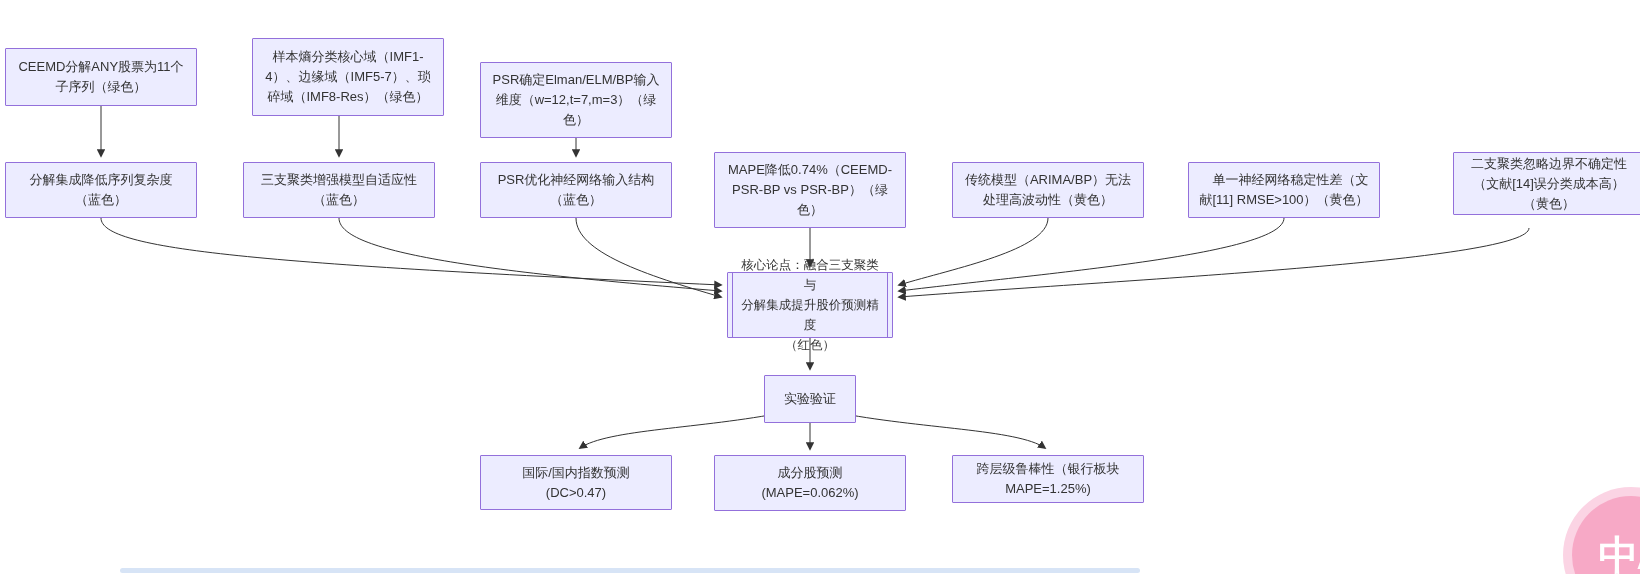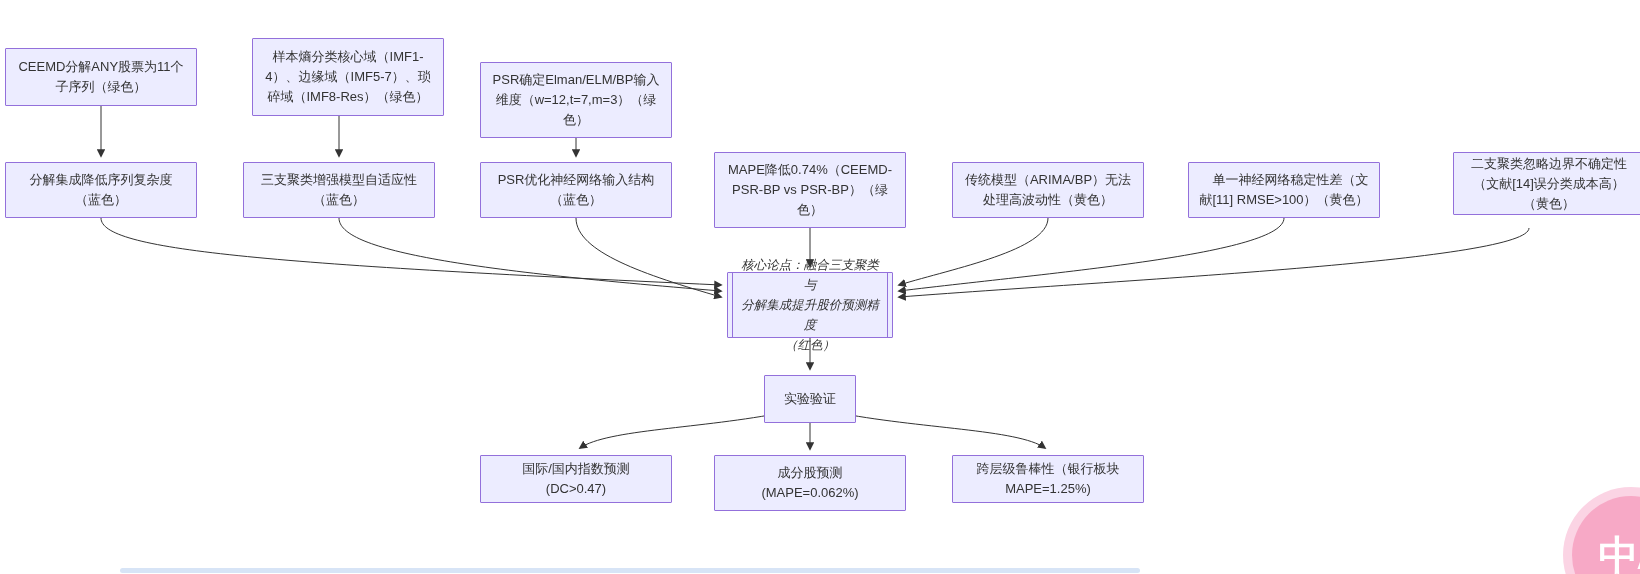--- a/index.html
+++ b/index.html
@@ -15,21 +15,21 @@
     color:#333333; font-size:13px; line-height:20px;
     text-align:center; white-space:pre-line;
     display:flex; align-items:center; justify-content:center;
     padding:4px 6px; border-radius:1px;
   }
   .node.subroutine::before, .node.subroutine::after {
     content:""; position:absolute; top:0; bottom:0; width:1px; background:#9370DB;
   }
   .node.subroutine::before { left:4px; }
   .node.subroutine::after  { right:4px; }
-  .node.subroutine { font-size:12.5px; padding:2px 8px;font-style:italic; }
+  .node.subroutine { font-size:12.5px; padding:2px 8px; }
   .watermark {
     position:absolute; left:1572px; top:496px; width:118px; height:118px;
     border-radius:50%;
     background:#f7a9c6;
     box-shadow:0 0 0 9px #fbd4e4;
     color:#ffffff; font-weight:bold; font-size:40px; letter-spacing:-2px;
     display:flex; align-items:center; justify-content:center;
     cursor:pointer;
   }
   .hscroll {
@@ -89,21 +89,21 @@
 <div class="node" style="left:1433px; top:152px; width:192px; height:63px;margin-left:20px;">二支聚类忽略边界不确定性
 （文献[14]误分类成本高）
 （黄色）</div>
 
 <div class="node subroutine" style="left:727px; top:272px; width:166px; height:66px;">核心论点：融合三支聚类与
 分解集成提升股价预测精度
 （红色）</div>
 
 <div class="node" style="left:764px; top:375px; width:92px; height:48px;">实验验证</div>
 
-<div class="node" style="left:480px; top:455px; width:192px; height:48px;">国际/国内指数预测
+<div class="node" style="left:480px; top:455px; width:192px; height:55px;">国际/国内指数预测
 (DC&gt;0.47)</div>
 <div class="node" style="left:714px; top:455px; width:192px; height:56px;">成分股预测
 (MAPE=0.062%)</div>
 <div class="node" style="left:952px; top:455px; width:192px; height:48px;">跨层级鲁棒性（银行板块
 MAPE=1.25%)</div>
 
 <div class="hscroll"></div>
 
 <div class="watermark">
   <span>中A</span>

